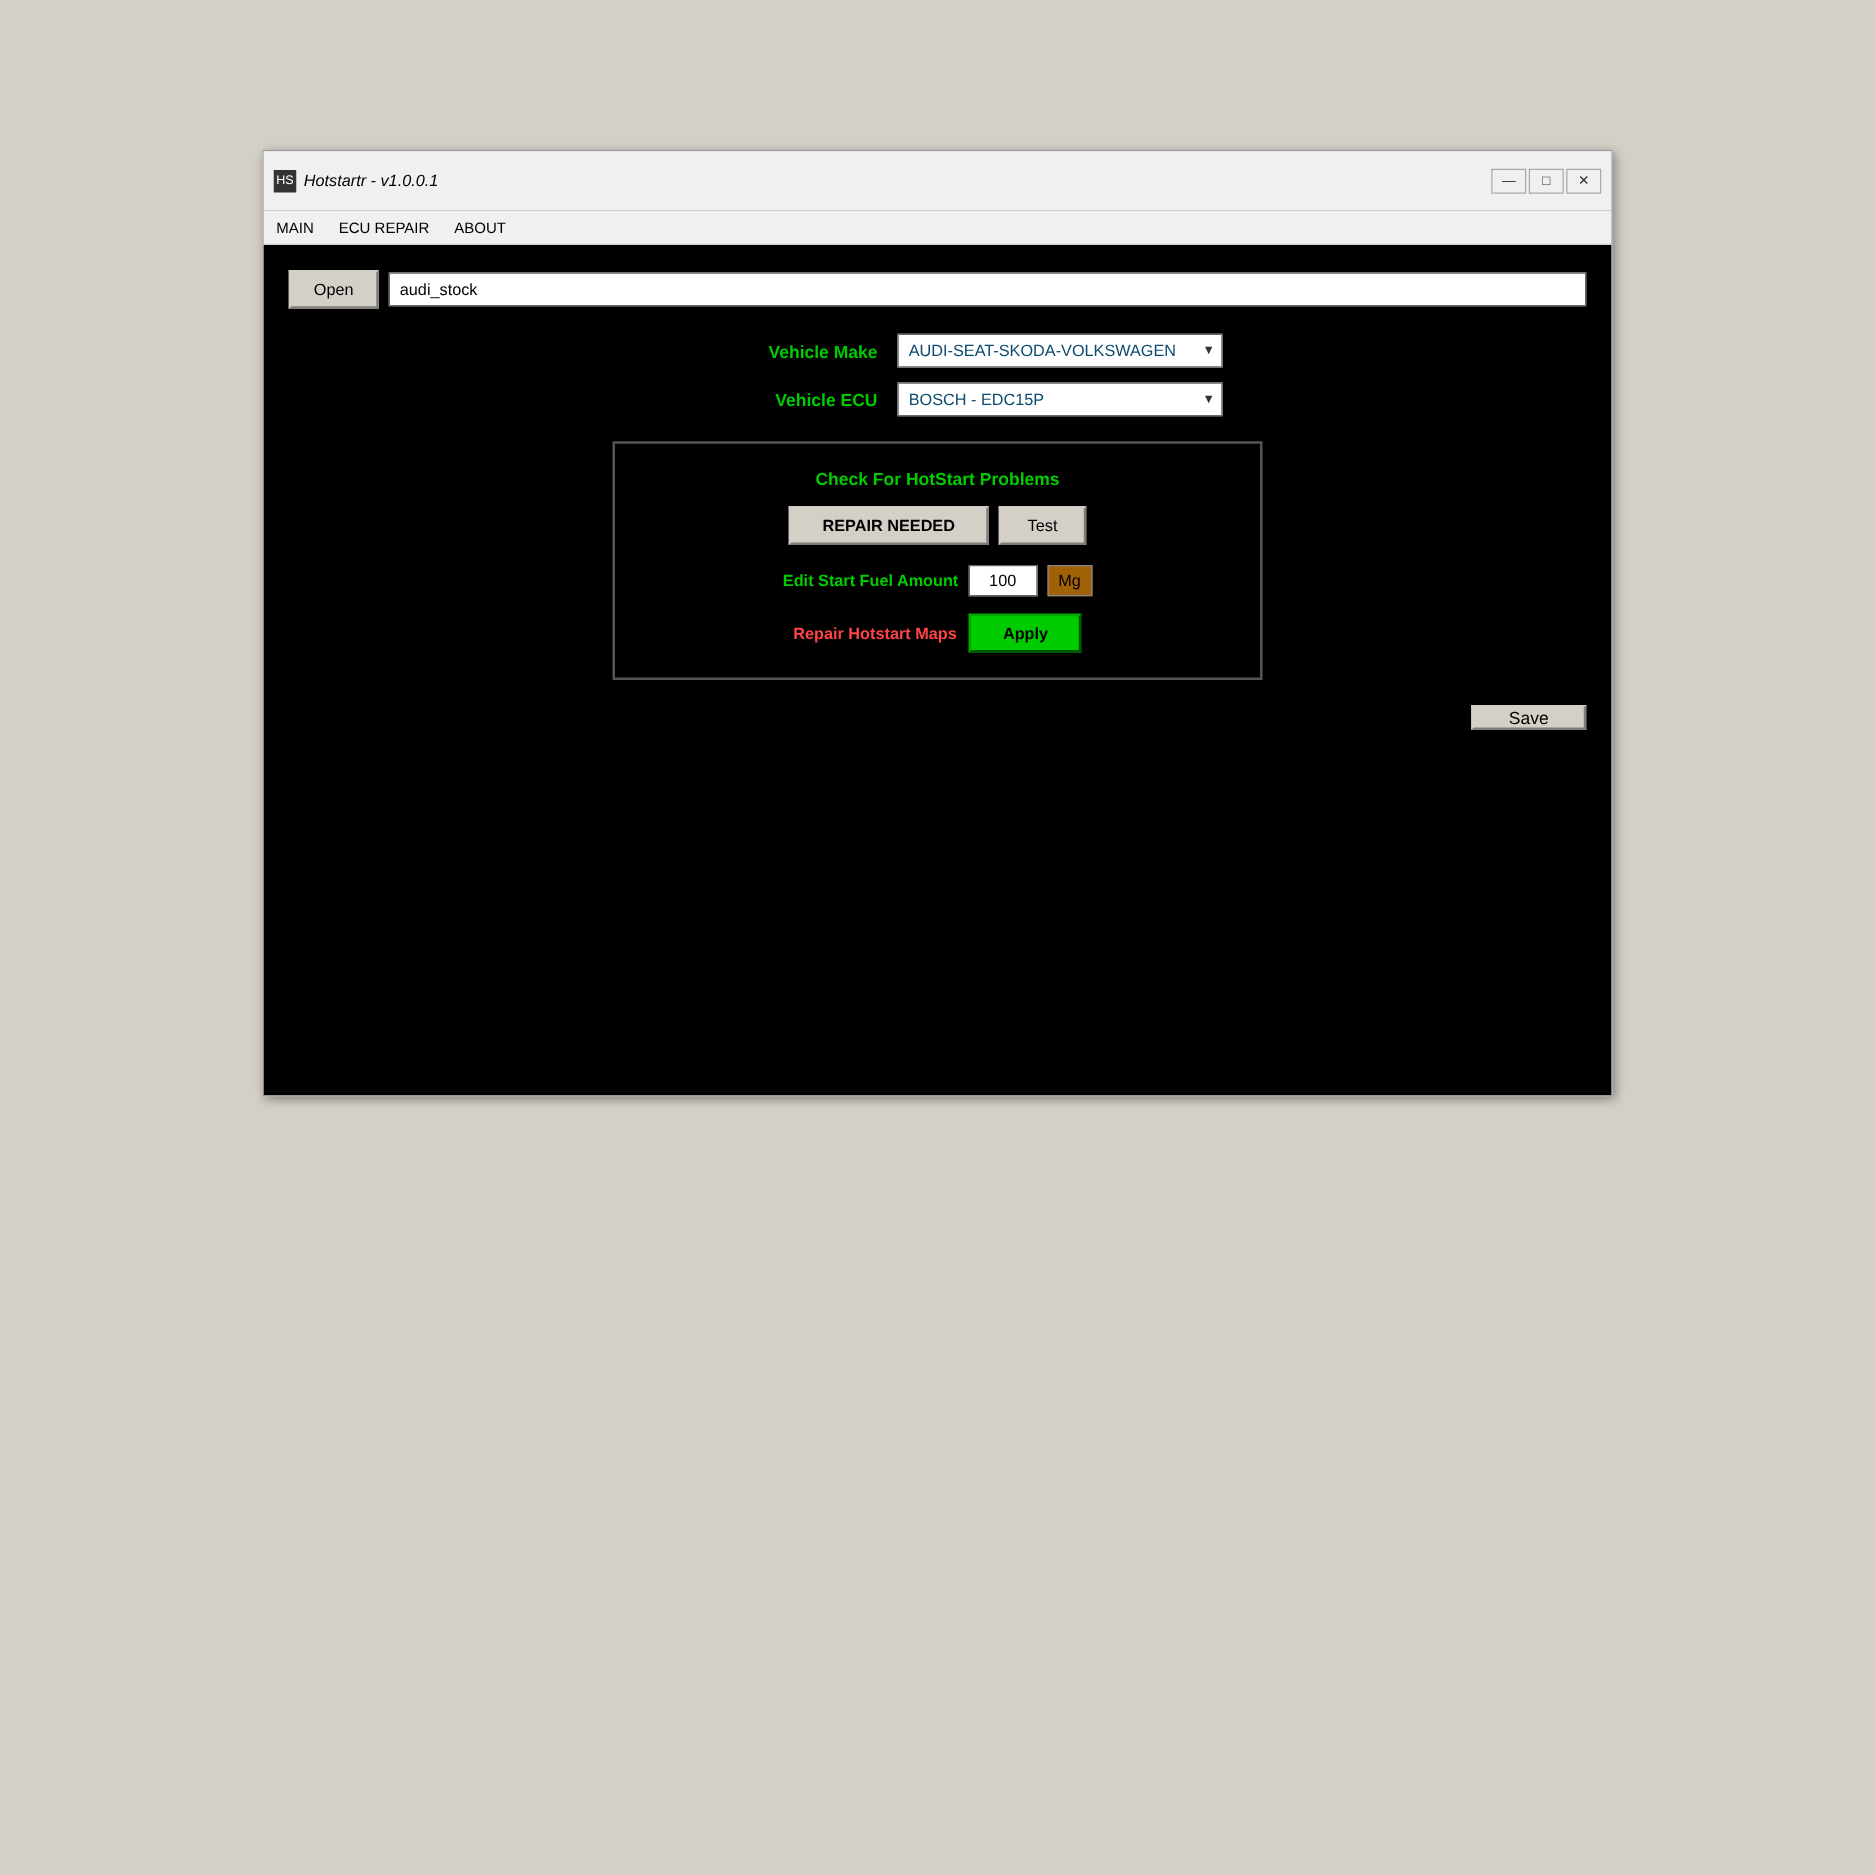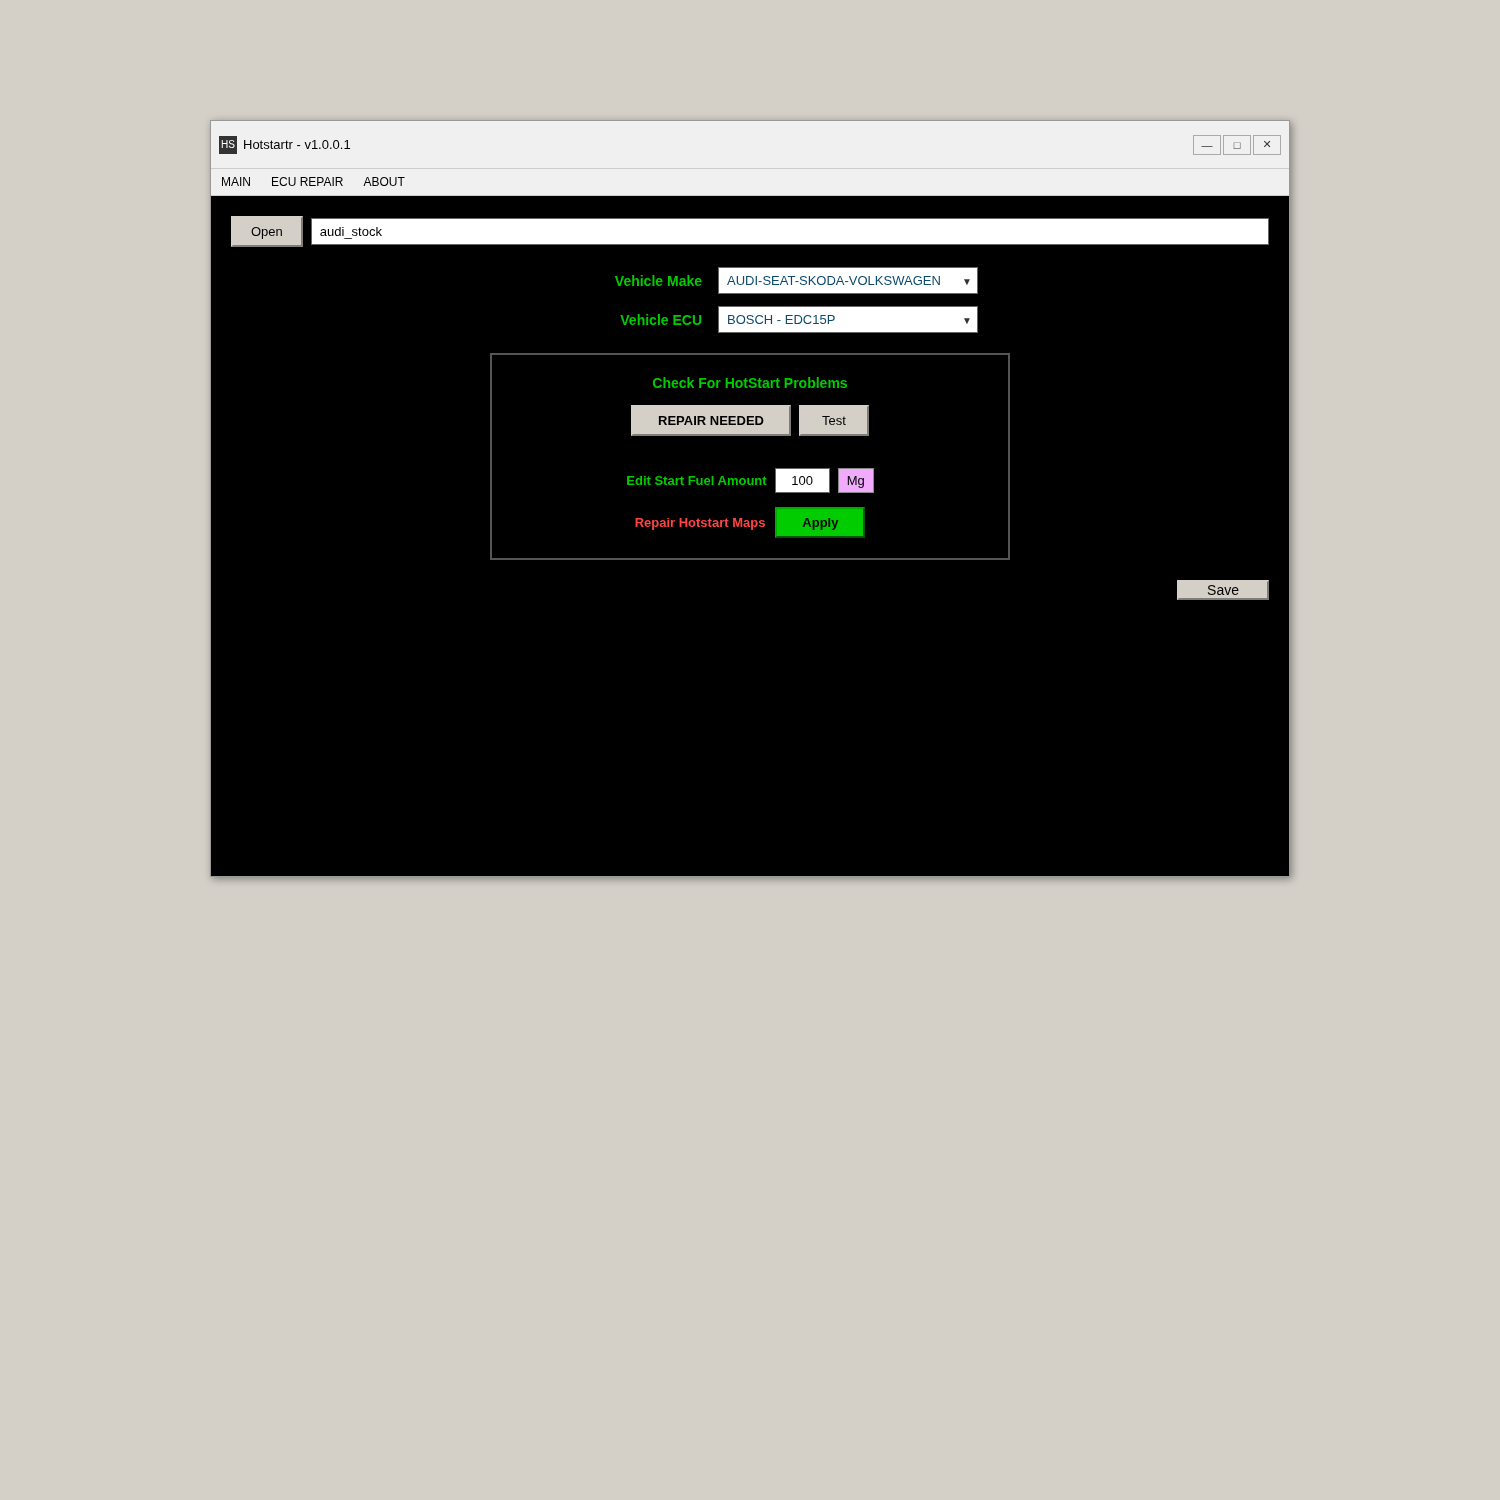--- a/index.html
+++ b/index.html
@@ -46,20 +46,21 @@
       display: flex;
       align-items: center;
       justify-content: center;
       font-size: 10px;
       color: white;
     }
 
     .title-text {
       font-size: 13px;
       color: #000;
+      font-style: italic;
     }
 
     .title-bar-controls {
       display: flex;
       gap: 2px;
     }
 
     .title-btn {
       width: 28px;
       height: 20px;
@@ -178,21 +179,21 @@
       font-weight: bold;
       text-align: center;
       margin-bottom: 14px;
     }
 
     .repair-row {
       display: flex;
       align-items: center;
       justify-content: center;
       gap: 8px;
-      margin-bottom: 32px;
+      margin-bottom: 16px;
     }
 
     .repair-needed-btn {
       background: #d4d0c8;
       border: 2px outset #d4d0c8;
       padding: 6px 18px;
       font-size: 13px;
       font-weight: bold;
       color: #000;
       min-width: 160px;
@@ -227,21 +228,21 @@
       background: white;
       border: 1px solid #666;
       padding: 4px 6px;
       font-size: 13px;
       width: 55px;
       text-align: center;
       color: #000;
     }
 
     .mg-label {
-      background: #f0abfc;
+      background: #a16207;
       border: 1px solid #888;
       padding: 4px 8px;
       font-size: 13px;
       color: #000;
     }
 
     .apply-row {
       display: flex;
       align-items: center;
       justify-content: center;

